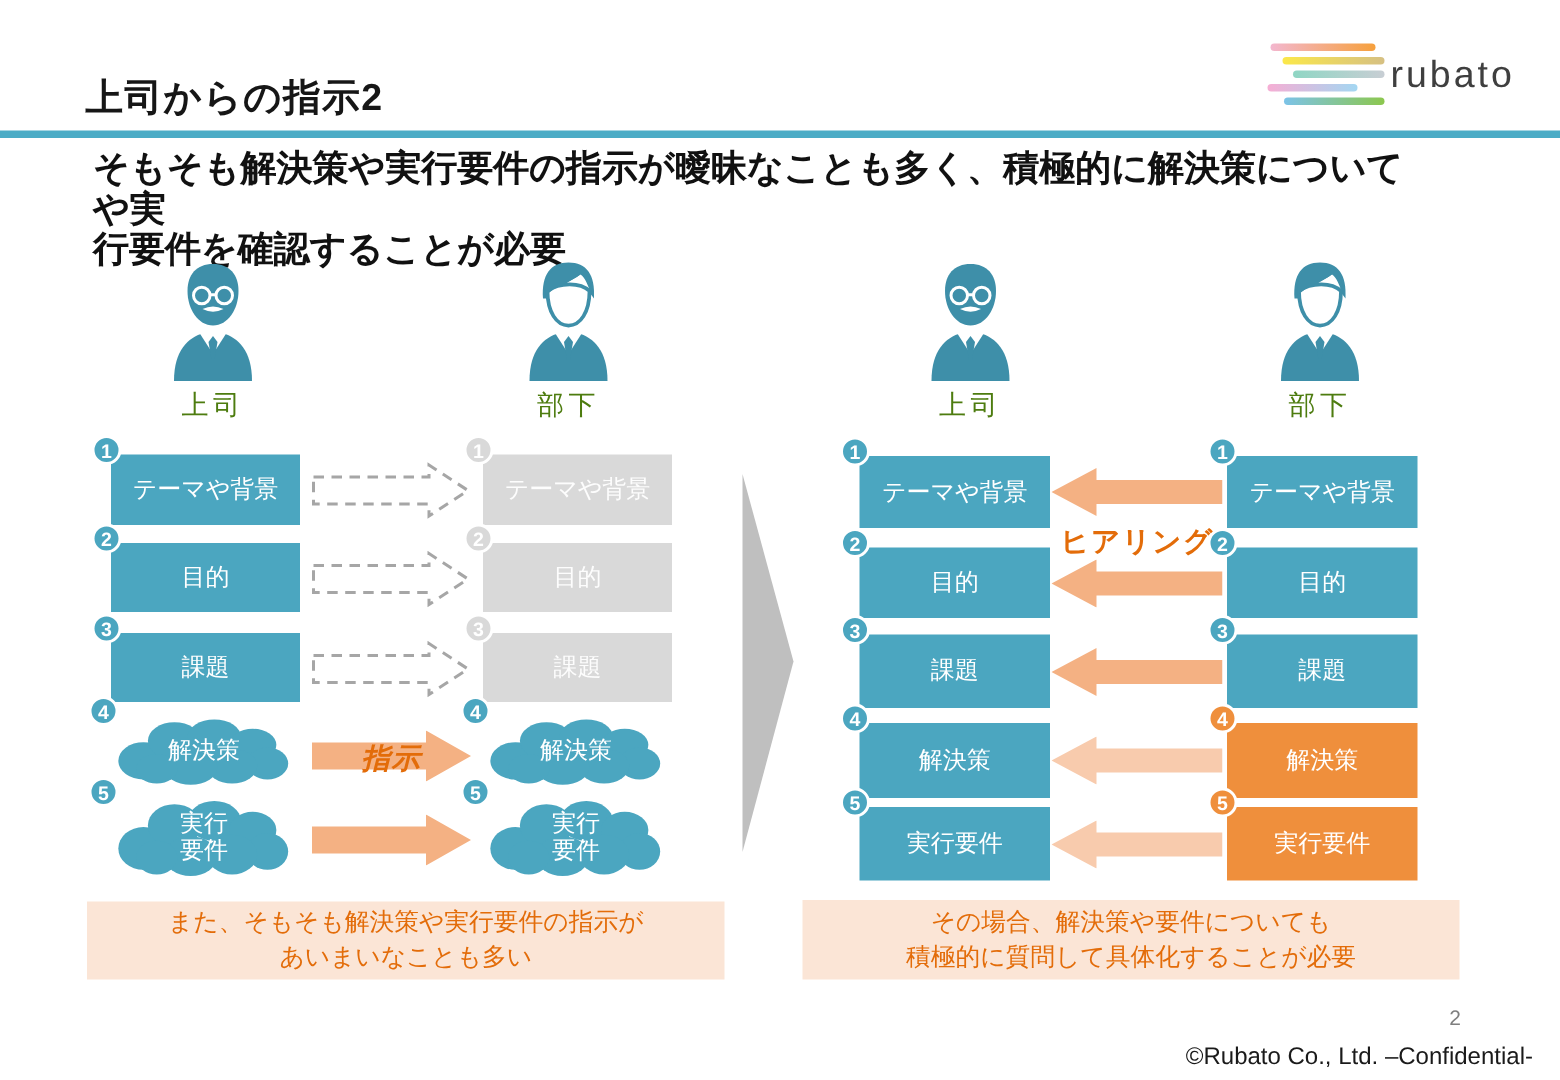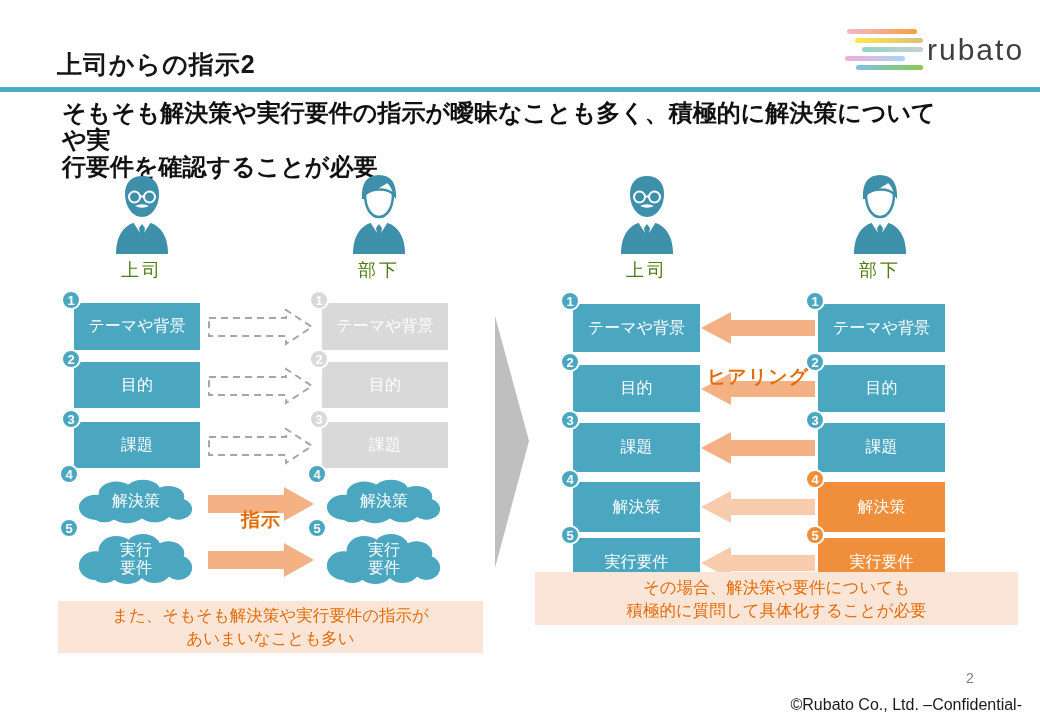--- a/index.html
+++ b/index.html
@@ -12,21 +12,21 @@
   .subtitle { position:absolute; left:62px; top:99px; width:890px; font-size:24px; font-weight:600; color:#111111; line-height:27px; white-space:pre-line; }
 
   .logo { position:absolute; left:843px; top:22px; width:185px; height:56px; display:flex; align-items:center; }
   .logo-stripes { position:relative; width:84px; height:50px; }
   .stripe { position:absolute; height:5px; border-radius:3px; }
   .s1 { left:4px;  top:4px;  width:70px; background:linear-gradient(90deg,#f3b7cf,#f6a03c); }
   .s2 { left:12px; top:13px; width:68px; background:linear-gradient(90deg,#fbe84a,#d6c083); }
   .s3 { left:19px; top:22px; width:61px; background:linear-gradient(90deg,#8fd6c4,#c8ced4); }
   .s4 { left:2px;  top:31px; width:60px; background:linear-gradient(90deg,#f6aed4,#a3d7f2); }
   .s5 { left:13px; top:40px; width:67px; background:linear-gradient(90deg,#7cc3e8,#8cc74e); }
-  .logo-text { font-size:30px; color:#3f3f3f; letter-spacing:2px; font-weight:400; }
+  .logo-text { font-size:25px; color:#3f3f3f; letter-spacing:2px; font-weight:400; }
 
   .person { position:absolute; width:60px; height:80px; }
   .person-label { position:absolute; width:60px; text-align:center; font-size:18px; color:#4d7c0f; letter-spacing:3px; }
 
   .rbox { position:absolute; display:flex; align-items:center; justify-content:center; font-size:16px; color:#ffffff; }
   .teal-bg   { background:#4BA6C0; }
   .gray-bg   { background:#D9D9D9; }
   .orange-bg { background:#EF8F3C; }
   .gray-bg.rbox { color:#fdfdfd; }
 
@@ -145,21 +145,21 @@
   <svg class="arrow-svg" style="left:208px; top:367px;" width="106" height="38" viewBox="0 0 106 38">
     <path d="M1,10 H78 V2 L104,19 L78,36 V28 H1 Z" fill="none" stroke="#A6A6A6" stroke-width="2" stroke-dasharray="7,5"></path>
   </svg>
   <svg class="arrow-svg" style="left:208px; top:427px;" width="106" height="38" viewBox="0 0 106 38">
     <path d="M1,10 H78 V2 L104,19 L78,36 V28 H1 Z" fill="none" stroke="#A6A6A6" stroke-width="2" stroke-dasharray="7,5"></path>
   </svg>
 
   <svg class="arrow-svg" style="left:208px; top:487px;" width="106" height="34" viewBox="0 0 106 34">
     <path d="M0,8 H76 V0 L106,17 L76,34 V26 H0 Z" fill="#F4B183"></path>
   </svg>
-  <div class="flow-label" style="left:208px; top:507px; width:106px;">指示</div>
+  <div class="flow-label" style="left:208px; top:493px; width:106px;font-style:italic;">指示</div>
   <svg class="arrow-svg" style="left:208px; top:543px;" width="106" height="34" viewBox="0 0 106 34">
     <path d="M0,8 H76 V0 L106,17 L76,34 V26 H0 Z" fill="#F4B183"></path>
   </svg>
 
   <div class="rbox gray-bg" style="left:322px; top:303px; width:126px; height:47px;">
     <span class="num gray-bg">1</span>
     <span>テーマや背景</span>
   </div>
   <div class="rbox gray-bg" style="left:322px; top:362px; width:126px; height:46px;">
     <span class="num gray-bg">2</span>
@@ -219,21 +219,21 @@
     <span>解決策</span>
   </div>
   <div class="rbox teal-bg" style="left:573px; top:538px; width:127px; height:49px;">
     <span class="num teal-bg">5</span>
     <span>実行要件</span>
   </div>
 
   <svg class="arrow-svg" style="left:701px; top:312px;" width="114" height="32" viewBox="0 0 114 32">
     <path d="M0,16 L30,0 V8 H114 V24 H30 V32 Z" fill="#F4B183"></path>
   </svg>
-  <div class="flow-label" style="left:698px; top:348px; width:120px;margin-top:16px;">ヒアリング</div>
+  <div class="flow-label" style="left:698px; top:348px; width:120px;">ヒアリング</div>
   <svg class="arrow-svg" style="left:701px; top:373px;" width="114" height="32" viewBox="0 0 114 32">
     <path d="M0,16 L30,0 V8 H114 V24 H30 V32 Z" fill="#F4B183"></path>
   </svg>
   <svg class="arrow-svg" style="left:701px; top:432px;" width="114" height="32" viewBox="0 0 114 32">
     <path d="M0,16 L30,0 V8 H114 V24 H30 V32 Z" fill="#F4B183"></path>
   </svg>
   <svg class="arrow-svg" style="left:701px; top:491px;" width="114" height="32" viewBox="0 0 114 32">
     <path d="M0,16 L30,0 V8 H114 V24 H30 V32 Z" fill="#F8CBAD"></path>
   </svg>
   <svg class="arrow-svg" style="left:701px; top:547px;" width="114" height="32" viewBox="0 0 114 32">
@@ -254,19 +254,19 @@
   </div>
   <div class="rbox orange-bg" style="left:818px; top:482px; width:127px; height:50px;">
     <span class="num orange-bg">4</span>
     <span>解決策</span>
   </div>
   <div class="rbox orange-bg" style="left:818px; top:538px; width:127px; height:49px;">
     <span class="num orange-bg">5</span>
     <span>実行要件</span>
   </div>
 
-  <div class="note" style="left:535px; top:572px; width:483px; height:53px;">その場合、解決策や要件についても
+  <div class="note" style="left:535px; top:600px; width:438px; height:53px;">その場合、解決策や要件についても
 積極的に質問して具体化することが必要</div>
 
   <div class="page-number">2</div>
   <div class="copyright">©Rubato Co., Ltd. –Confidential-</div>
 
 </div>
 
 </body></html>

